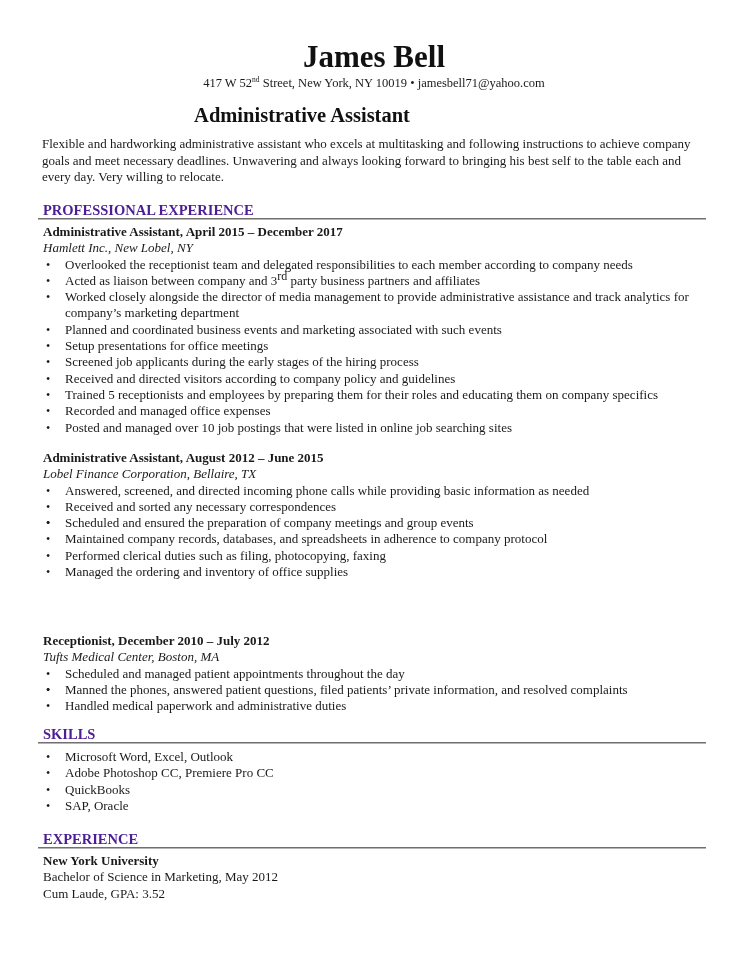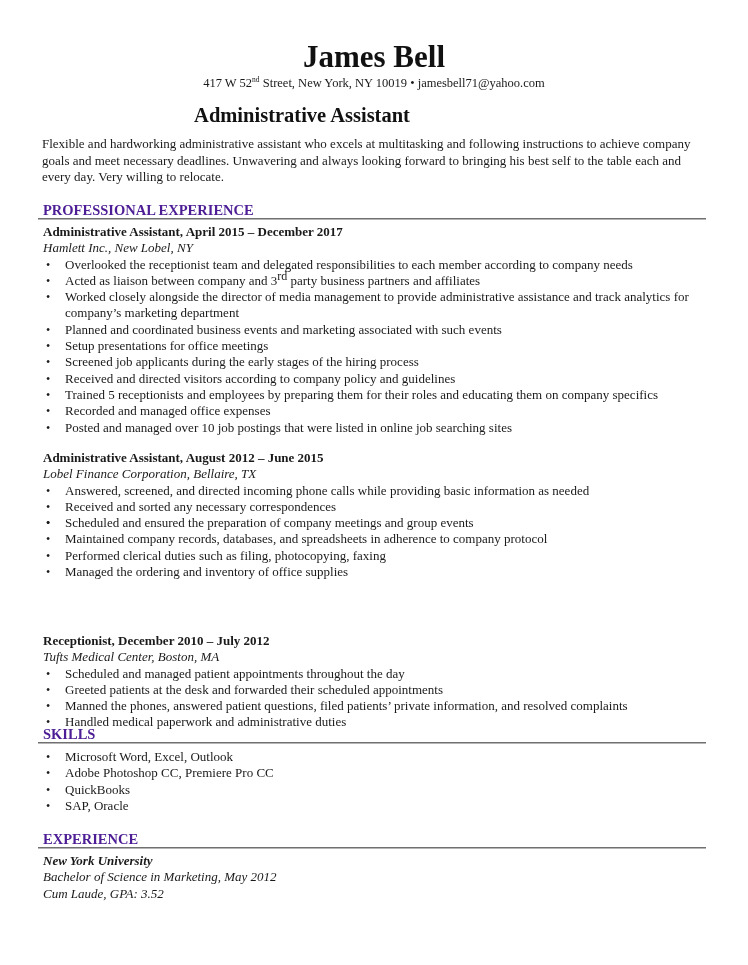--- a/index.html
+++ b/index.html
@@ -38,21 +38,21 @@
     }
     .block { position: absolute; left: 43px; width: 670px; font-size: 13px; line-height: 16.3px; }
     .job-title { font-weight: bold; }
     .job-company { font-style: italic; }
     ul.bullets { list-style: none; margin: 0; padding: 0; }
     ul.bullets li { position: relative; padding-left: 22px; }
     ul.bullets li .dot {
       position: absolute; left: 3px; top: 0; font-size: 12px;
     }
     ul.bullets li sup { font-size: 12px; line-height: 0; margin-top: 41px; }
-    .edu-line { display: block; font-style: italic; }
+    .edu-line { display: block; }
     .edu-school { font-weight: bold; }
   </style>
 </head>
 <body>
 
 <div class="page">
 
   <div class="name">James Bell</div>
   <div class="contact"><span>417 W 52</span><sup>nd</sup><span> Street, New York, NY 10019 • jamesbell71@yahoo.com</span></div>
   <div class="role">Administrative Assistant</div>
@@ -90,21 +90,21 @@
       <li><span class="dot">•</span><span>Performed clerical duties such as filing, photocopying, faxing</span></li>
       <li><span class="dot">•</span><span>Managed the ordering and inventory of office supplies</span></li>
     </ul>
   </div>
 
   <div class="block" style="top:596px;margin-top:37px;">
     <div class="job-title">Receptionist, December 2010 – July 2012</div>
     <div class="job-company">Tufts Medical Center, Boston, MA</div>
     <ul class="bullets">
       <li><span class="dot">•</span><span>Scheduled and managed patient appointments throughout the day</span></li>
-      <li><span class="dot">•</span><span>Greeted patients at the desk and forwarded their scheduled appointments</span></li>
+      <li><span class="dot">•</span></li>
       <li><span class="dot">•</span><span>Manned the phones, answered patient questions, filed patients’ private information, and resolved complaints</span></li>
       <li><span class="dot">•</span><span>Handled medical paperwork and administrative duties</span></li>
     </ul>
   </div>
 
   <div class="section-head" style="top:725px;">SKILLS</div>
   <div class="rule" style="top:742px;"></div>
   <div class="block" style="top:749px;">
     <ul class="bullets">
       <li><span class="dot">•</span><span>Microsoft Word, Excel, Outlook</span></li>

